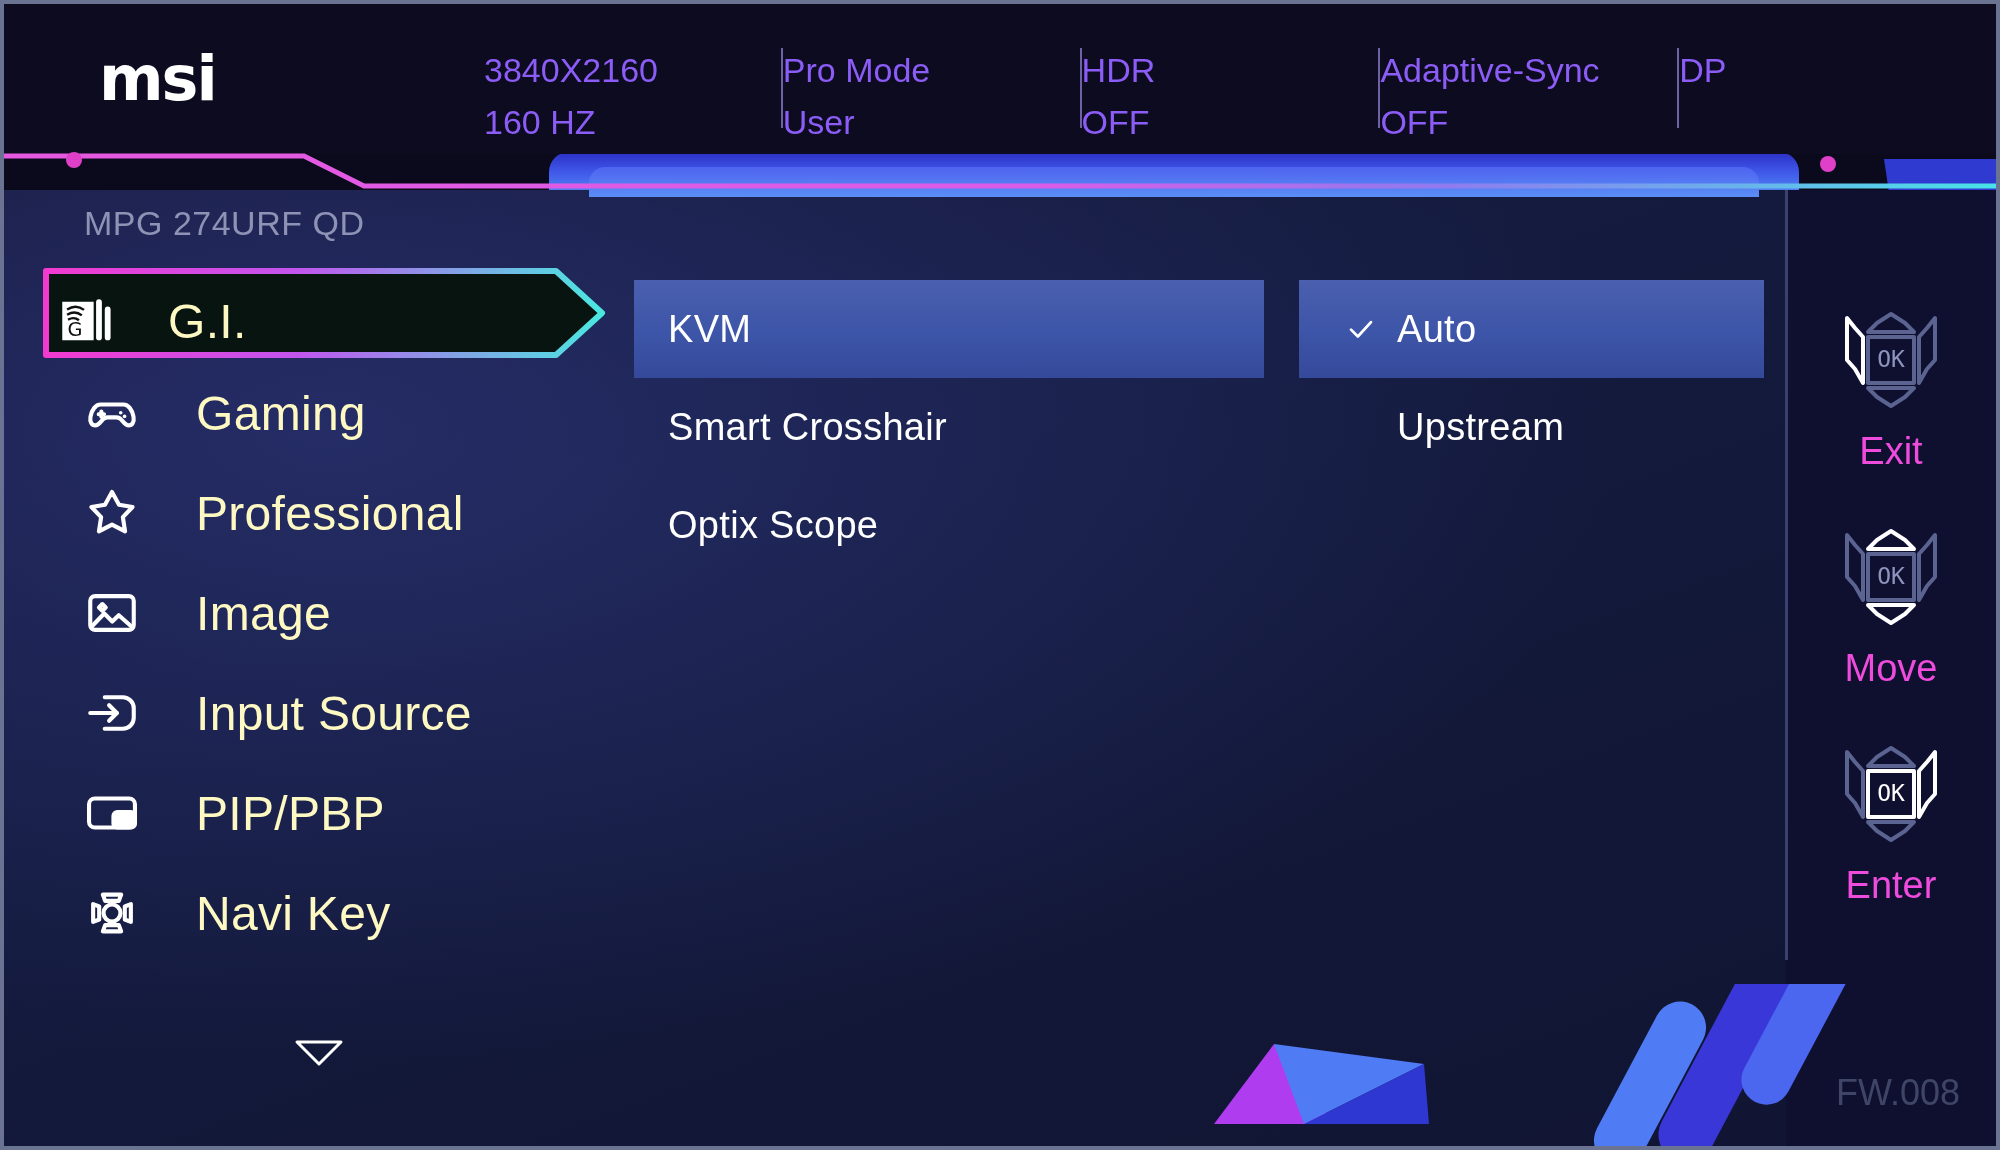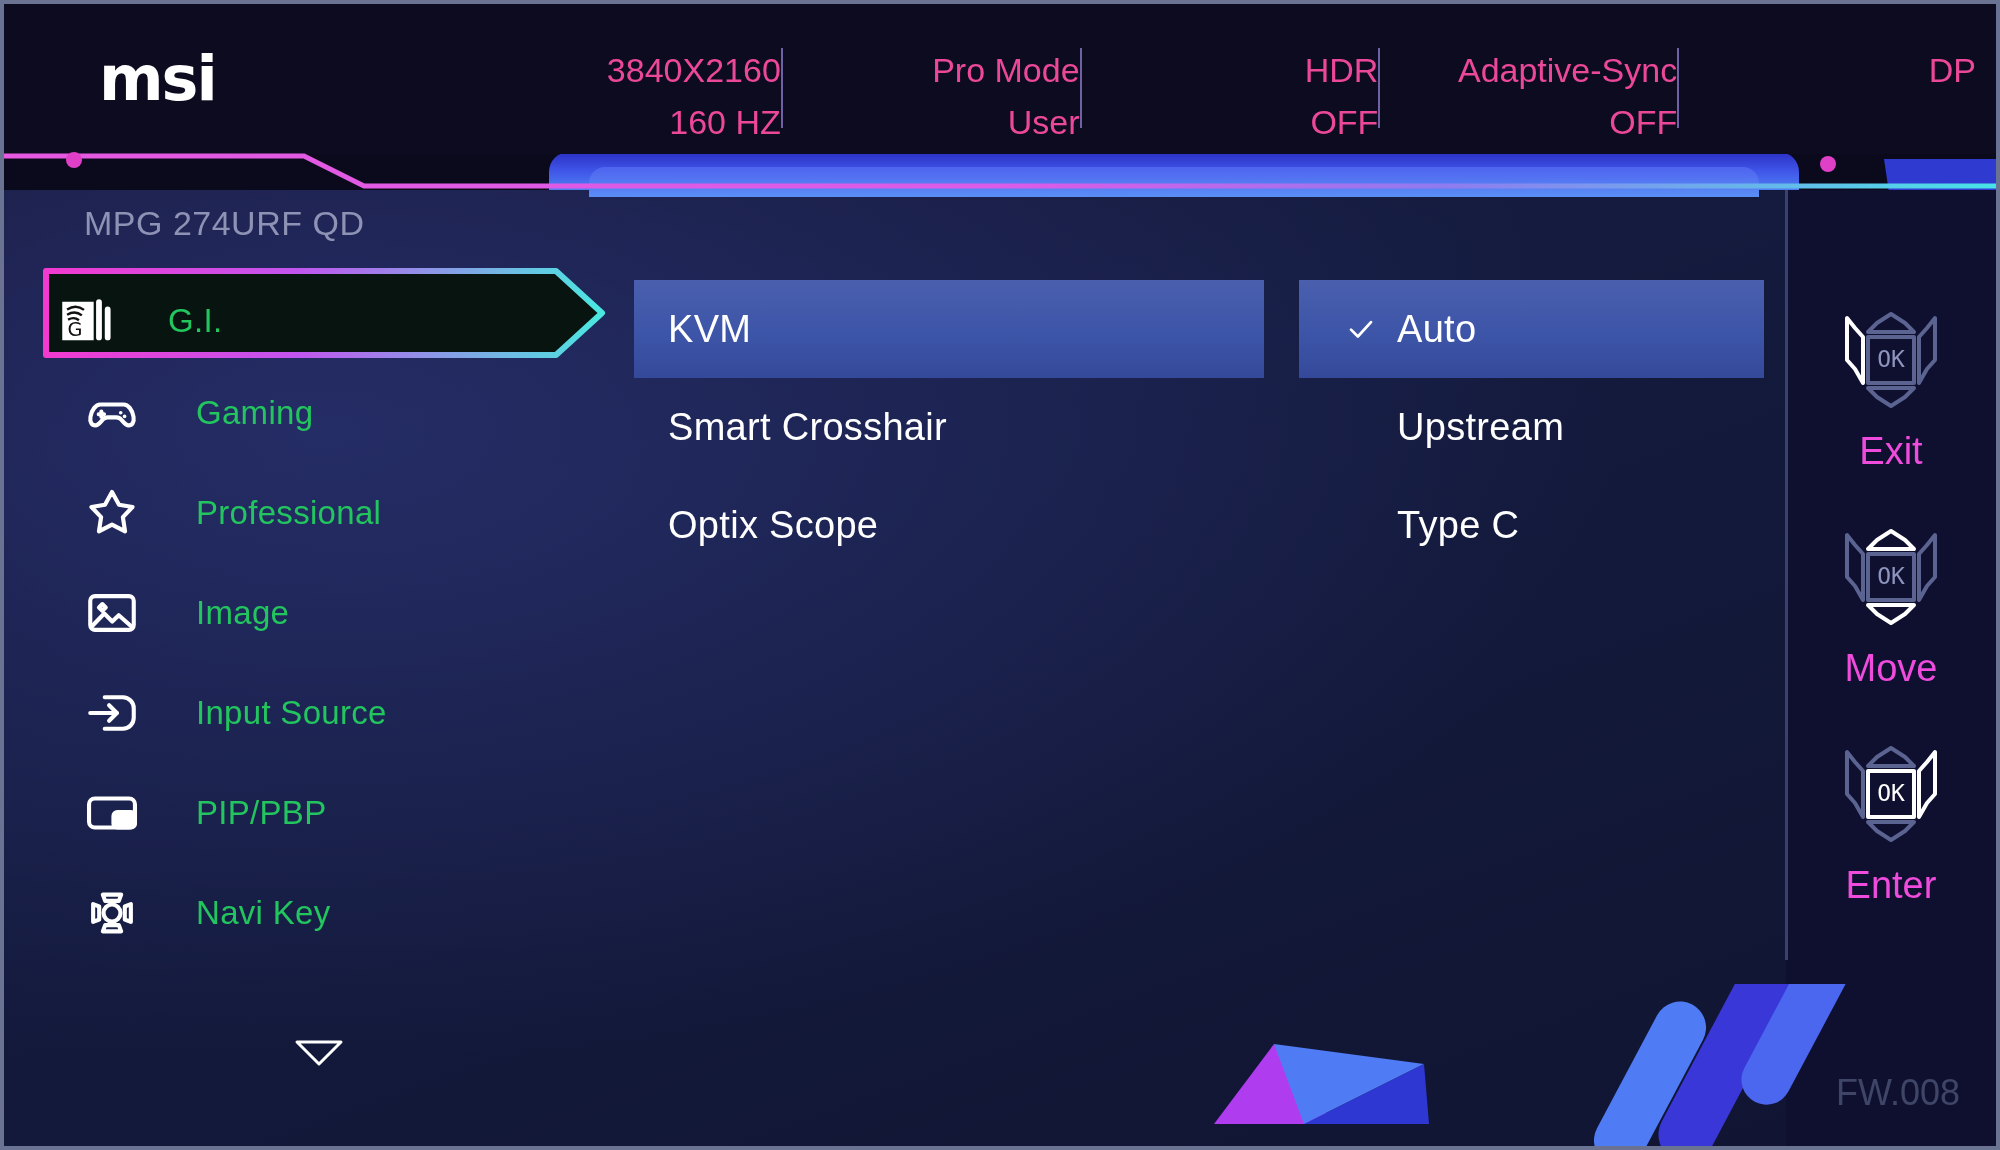--- a/index.html
+++ b/index.html
@@ -31,21 +31,21 @@
   #logo{
     position:absolute; left:95px; top:38px;
     color:#ffffff; font-size:62px; font-weight:bold; 
     letter-spacing:-2px; font-family:"DejaVu Sans", sans-serif;
   }
   #status{
     position:absolute; left:480px; top:40px; right:20px;
     display:flex; align-items:flex-start;
   }
   .stat{
-    flex:1; text-align:right; color:#ec4899;
+    flex:1; text-align:left; color:#8b5cf6;
     font-size:34px; line-height:52px; position:relative;
   }
   .stat .sv{ display:block; }
   .sep{
     width:2px; height:80px; background:#8f7fd0; opacity:.75; margin-top:4px;
   }
 
   
   #bluebar{
     position:absolute; left:545px; top:148px; width:1250px; height:38px;
@@ -90,21 +90,21 @@
   #sidebar{ position:absolute; left:0; top:270px; width:620px; z-index:9; }
   .side-item{
     position:relative; height:78px; display:flex; align-items:center;
     margin-bottom:22px;
   }
   .side-item .ico{
     width:72px; margin-left:72px; display:flex; align-items:center; justify-content:center;
     color:#ffffff;
   }
   .side-item .lbl{
-    margin-left:48px; color:#22c55e; font-size:33px; letter-spacing:.3px;
+    margin-left:48px; color:#fef9c3; font-size:48px; letter-spacing:.3px;
   }
   
   #sel-wrap{
     position:absolute; left:28px; top:-8px; width:580px; height:94px;
   }
   .side-item.sel .ico{ margin-left:44px; }
   .side-item.sel .lbl{ margin-left:48px; }
   .side-item.sel{ height:94px; margin-bottom:6px; }
 
   #scroll-down{
@@ -358,23 +358,20 @@
       <span class="chk">
         <svg width="36" height="30" viewBox="0 0 24 24" fill="none" stroke="#fff" stroke-width="2.2" stroke-linecap="round" stroke-linejoin="round">
           <polyline points="4,12.5 9.5,18 20,6.5"></polyline>
         </svg>
       </span>
       <span class="txt">Auto</span>
     </div>
     <div class="opt noc">
       <span class="txt">Upstream</span>
     </div>
-    <div class="opt noc">
-      <span class="txt">Type C</span>
-    </div>
   </div>
 
   <div id="hints">
 
     <div class="hint">
       <svg width="120" height="116" viewBox="0 0 120 116" fill="none" stroke-width="4" stroke-linejoin="round">
         <rect x="37" y="33" width="46" height="46" stroke="#5b6391"></rect>
         <text x="60" y="63" font-size="23" font-family="DejaVu Sans Mono, monospace" fill="#8d94bd" text-anchor="middle">OK</text>
         <path d="M32 33 L24 24 L16 14 L16 56 L24 65 L32 79 Z" stroke="#ffffff" fill="none"></path>
         <path d="M88 33 L96 24 L104 14 L104 56 L96 65 L88 79 Z" stroke="#5b6391" fill="none"></path>

